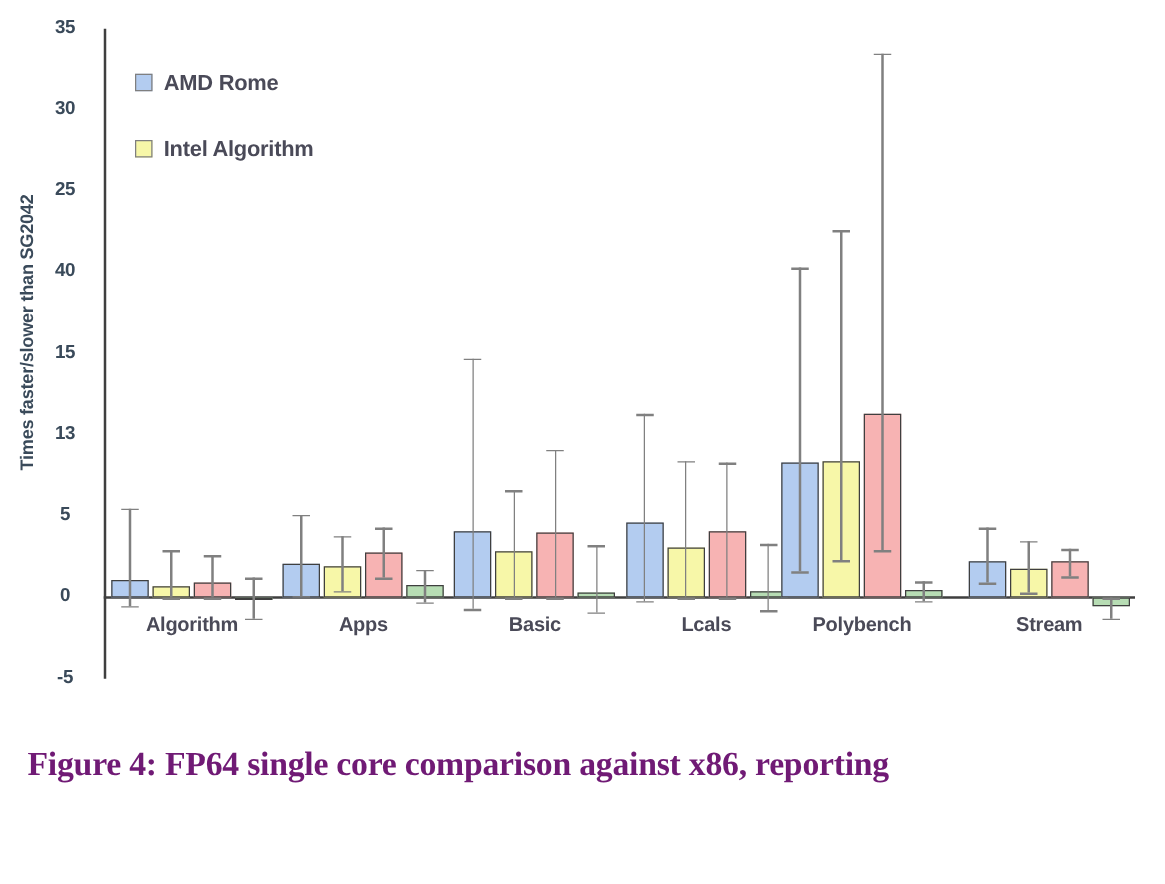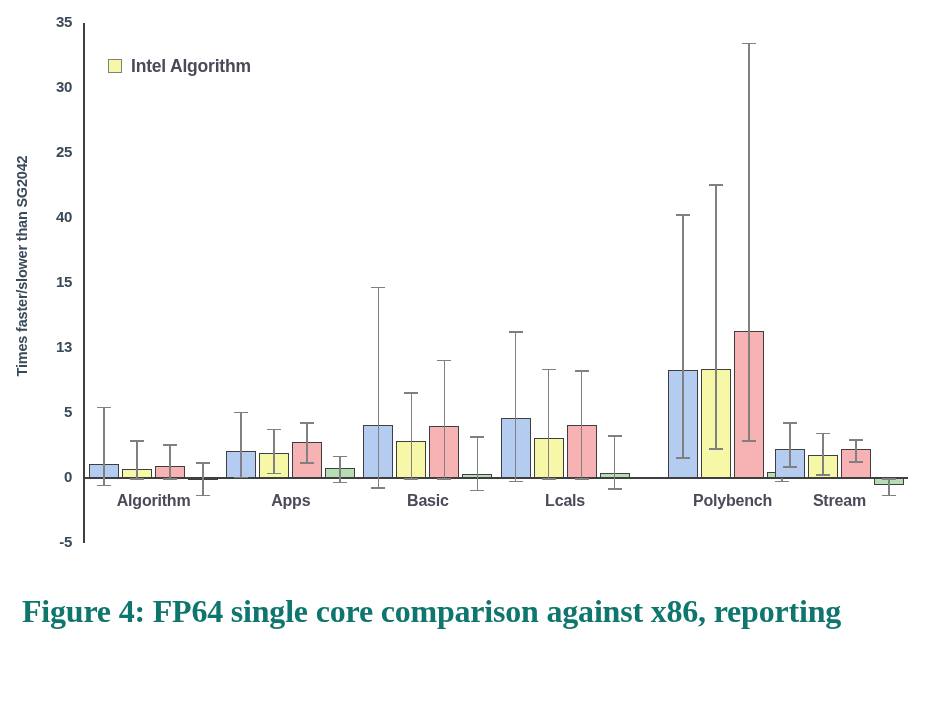--- a/index.html
+++ b/index.html
@@ -24,21 +24,21 @@
     background:#3f3f3f;
   }
 
   .ytick{
     position:absolute;
     right:878px;
     font-size:15px;
     color:#3a4a5a;
     font-weight:bold;
     letter-spacing:-0.3px;
-    text-align:right;
+    text-align:center;
     width:40px;
   }
   .ytick-wrap{position:absolute;left:0;top:0;width:78px;height:575px;}
 
   .ylabel{
     position:absolute;
     left:-208px;
     top:258px;
     width:460px;
     transform:rotate(-90deg);
@@ -97,23 +97,23 @@
   }
 
   
   .caption{
     position:absolute;
     left:22px;
     top:594px;
     width:898px;
     font-family:"Liberation Serif", serif;
     font-weight:bold;
-    font-size:32px;
+    font-size:27px;
     line-height:34px;
-    color:#0f766e;
+    color:#701a75;
     letter-spacing:-0.2px;
   }
 </style>
 </head>
 <body>
 
 <div id="root">
 
   <div class="chart-area">
 
@@ -128,20 +128,24 @@
         <div class="ytick" style="top: 338px; left: 32px;">13</div>
         <div class="ytick" style="top: 403px; left: 32px;">5</div>
         <div class="ytick" style="top: 468px; left: 32px;">0</div>
         <div class="ytick" style="top: 533px; left: 32px;">-5</div>
       </div>
 
     <div class="y-axis"></div>
     <div class="x-axis"></div>
 
     <div class="legend" id="legend">
+        <div class="legend-row">
+          <div class="legend-swatch" style="background: rgb(179, 204, 240);"></div>
+          <div class="legend-text">AMD Rome</div>
+        </div>
         <div class="legend-row">
           <div class="legend-swatch" style="background: rgb(247, 247, 168);"></div>
           <div class="legend-text">Intel Algorithm</div>
         </div>
       </div>
 
     <div class="groups" id="groups">
         <div class="group" style="left: 0px; width: 137.167px;">
           <div class="bar" style="left: 4.08333px; width: 30px; top: 463.7px; height: 14.3px; background: rgb(179, 204, 240);"></div>
           <div class="errbar" style="left: 18.2833px; top: 406.5px; height: 78px;"></div>
@@ -211,21 +215,21 @@
           <div class="bar" style="left: 70.0833px; width: 30px; top: 424.7px; height: 53.3px; background: rgb(247, 179, 179);"></div>
           <div class="errbar" style="left: 84.2833px; top: 370.1px; height: 107.9px;"></div>
           <div class="errcap" style="left: 78.0833px; top: 370.1px; width: 14px;"></div>
           <div class="errcap" style="left: 78.0833px; top: 478px; width: 14px;"></div>
           <div class="bar" style="left: 103.083px; width: 30px; top: 472.8px; height: 5.2px; background: rgb(183, 221, 180);"></div>
           <div class="errbar" style="left: 117.283px; top: 435.1px; height: 53.3px;"></div>
           <div class="errcap" style="left: 111.083px; top: 435.1px; width: 14px;"></div>
           <div class="errcap" style="left: 111.083px; top: 488.4px; width: 14px;"></div>
           <div class="xlabel">Lcals</div>
         </div>
-        <div class="group" style="left: 579px; width: 137.167px; text-decoration: underline;">
+        <div class="group" style="left: 536px; width: 137.167px; text-decoration: underline;">
           <div class="bar" style="left: 4.08333px; width: 30px; top: 370.1px; height: 107.9px; background: rgb(179, 204, 240);"></div>
           <div class="errbar" style="left: 18.2833px; top: 214.1px; height: 243.1px;"></div>
           <div class="errcap" style="left: 12.0833px; top: 214.1px; width: 14px;"></div>
           <div class="errcap" style="left: 12.0833px; top: 457.2px; width: 14px;"></div>
           <div class="bar" style="left: 37.0833px; width: 30px; top: 368.8px; height: 109.2px; background: rgb(247, 247, 168);"></div>
           <div class="errbar" style="left: 51.2833px; top: 184.2px; height: 263.9px;"></div>
           <div class="errcap" style="left: 45.0833px; top: 184.2px; width: 14px;"></div>
           <div class="errcap" style="left: 45.0833px; top: 448.1px; width: 14px;"></div>
           <div class="bar" style="left: 70.0833px; width: 30px; top: 331.1px; height: 146.9px; background: rgb(247, 179, 179);"></div>
           <div class="errbar" style="left: 84.2833px; top: 42.5px; height: 397.8px;"></div>

